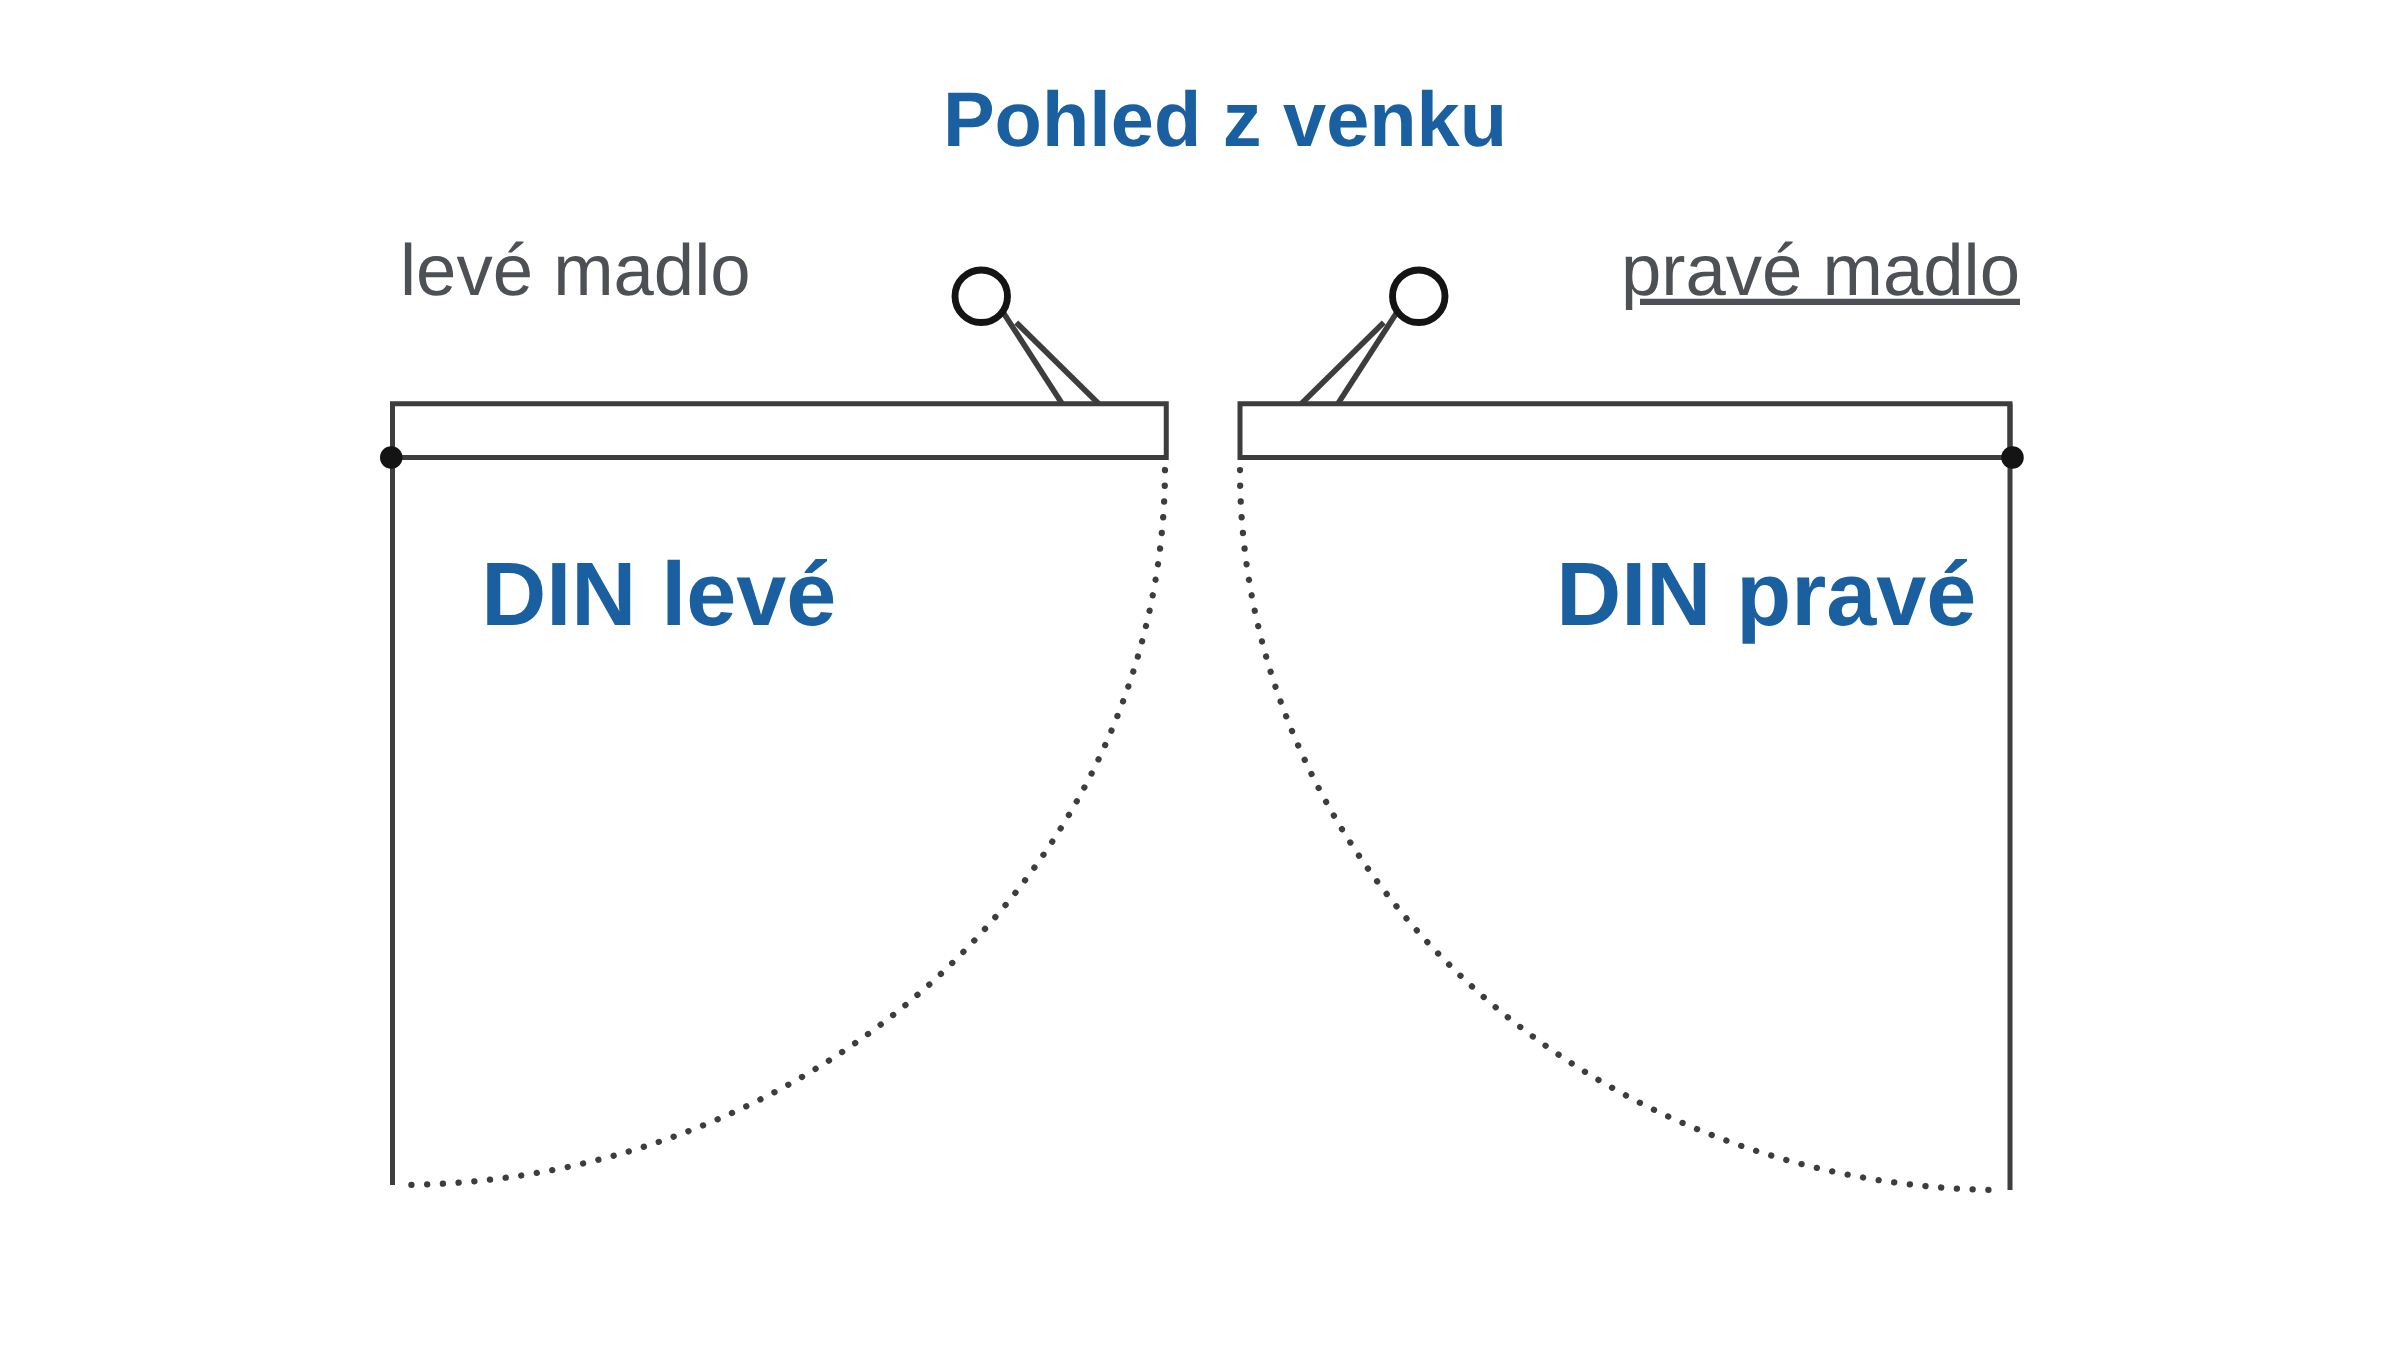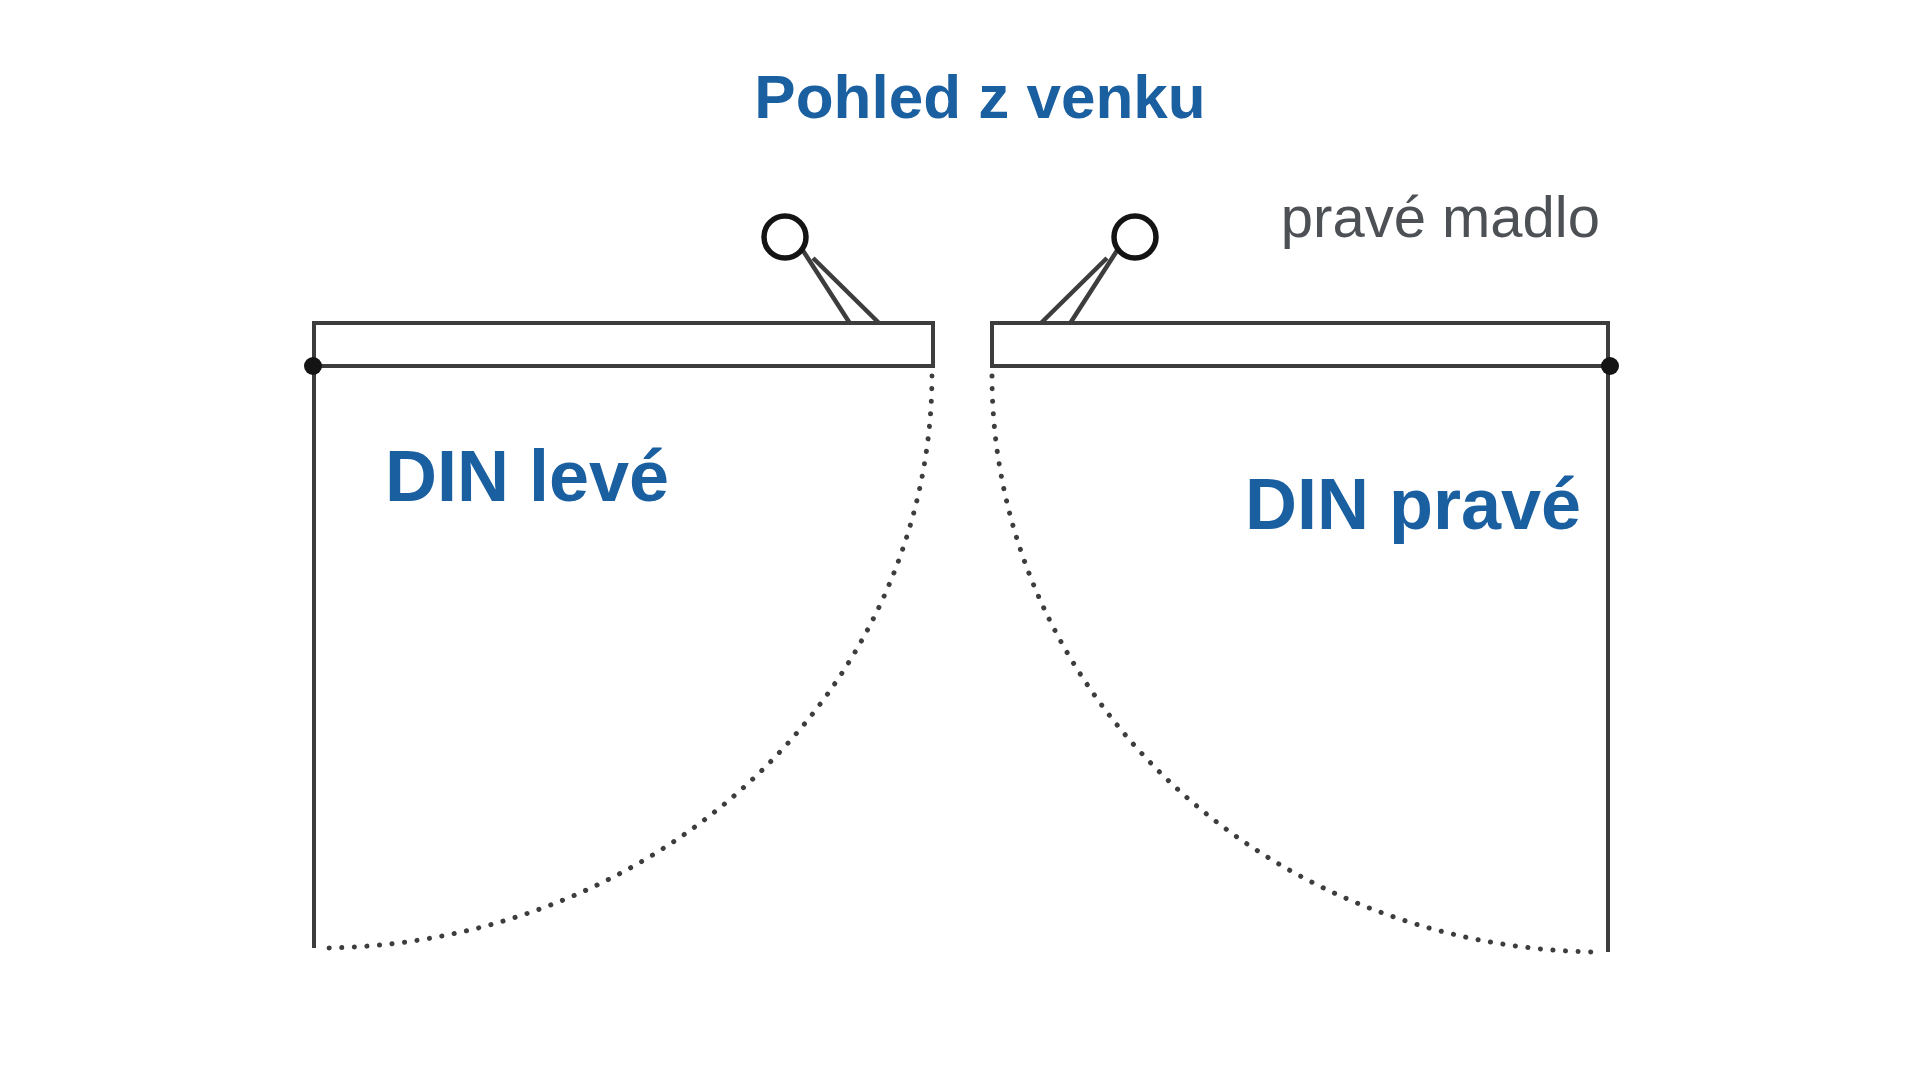--- a/index.html
+++ b/index.html
@@ -35,29 +35,29 @@
     font-weight: 700;
     color: var(--accent-blue, #1a5fa0);
   }
   .handle-label {
     top: 188px;
     font-size: 58px;
     font-weight: 400;
     color: var(--label-gray, #4d5156);
   }
   .handle-label.left  { left: 320px; }
-  .handle-label.right { right: 320px; }
+  .handle-label.right { right: 304px; text-decoration: underline; }
   .din-label {
     top: 440px;
     font-size: 72px;
     font-weight: 700;
     color: var(--accent-blue, #1a5fa0);
   }
   .din-label.left  { left: 385px; }
-  .din-label.right { left: 1245px; margin-top: 28px; }
+  .din-label.right { left: 1245px; }
 
   
   .door-leaf {
     fill: #ffffff;
     stroke: var(--line-dark, #3d3d3d);
     stroke-width: 4;
   }
   .edge-line {
     stroke: var(--line-dark, #3d3d3d);
     stroke-width: 4;
@@ -114,20 +114,21 @@
       <rect class="door-leaf" x="992" y="323" width="616" height="43"></rect>
       <circle class="handle-knob" cx="1135" cy="237" r="21"></circle>
       <line class="edge-line" x1="1608" y1="323" x2="1608" y2="952"></line>
       <path class="swing-arc" d="M 992 376 A 612 576 0 0 0 1600 952"></path>
       <circle class="hinge-dot" cx="1610" cy="366" r="9"></circle>
     </g>
   </svg>
 
   <div class="txt title">Pohled z venku</div>
 
+  <div class="txt handle-label left">levé madlo</div>
 
   <div class="txt handle-label right">pravé madlo</div>
 
   <div class="txt din-label left">DIN levé</div>
 
   <div class="txt din-label right">DIN pravé</div>
 
 </div>
 
 </body></html>

